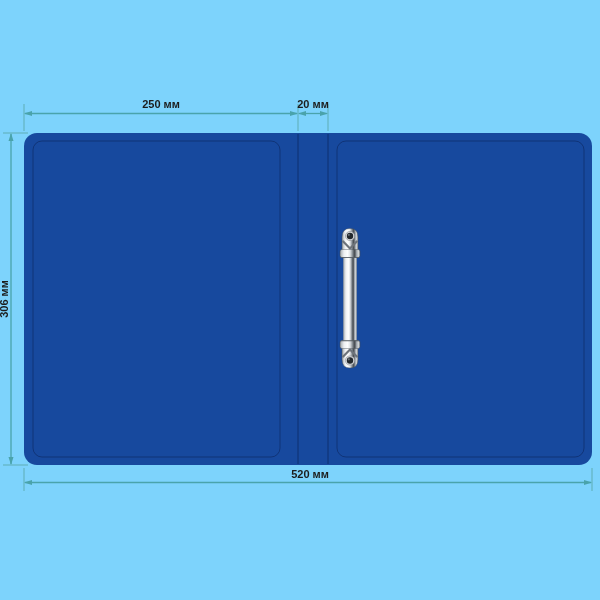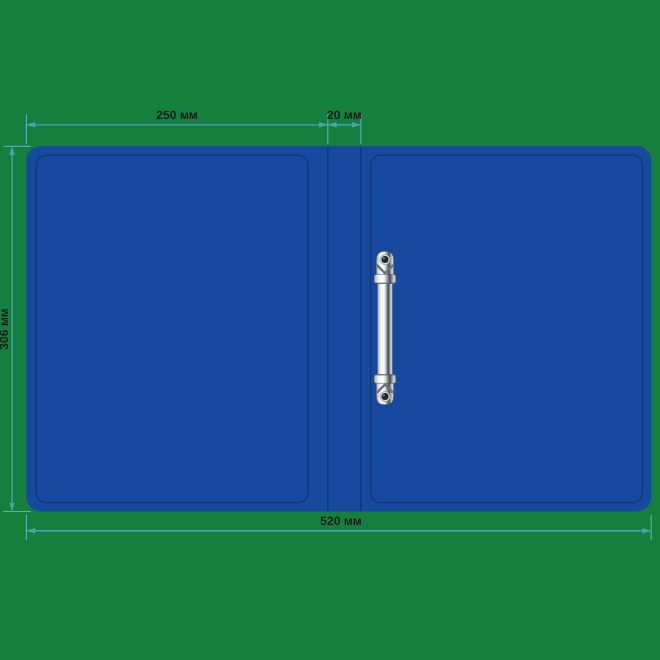--- a/index.html
+++ b/index.html
@@ -5,21 +5,21 @@
   html, body {
     margin: 0;
     padding: 0;
     background: #ffffff;
     font-family: "Liberation Sans", sans-serif;
   }
   .stage {
     position: relative;
     width: 600px;
     height: 600px;
-    background: #15803d;
+    background: #7dd3fc;
     overflow: hidden;
   }
   svg { display: block; }
   .dim-line {
     stroke: #4aa3ab;
     stroke-width: 1.3;
     fill: none;
   }
   .witness-line {
     stroke: #5fadb4;

